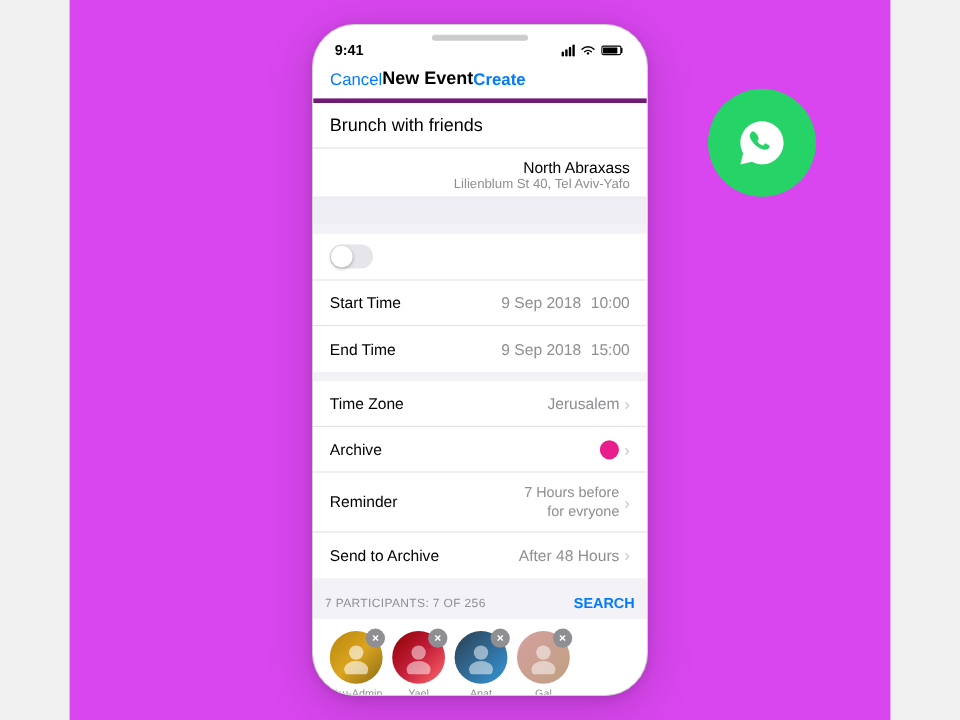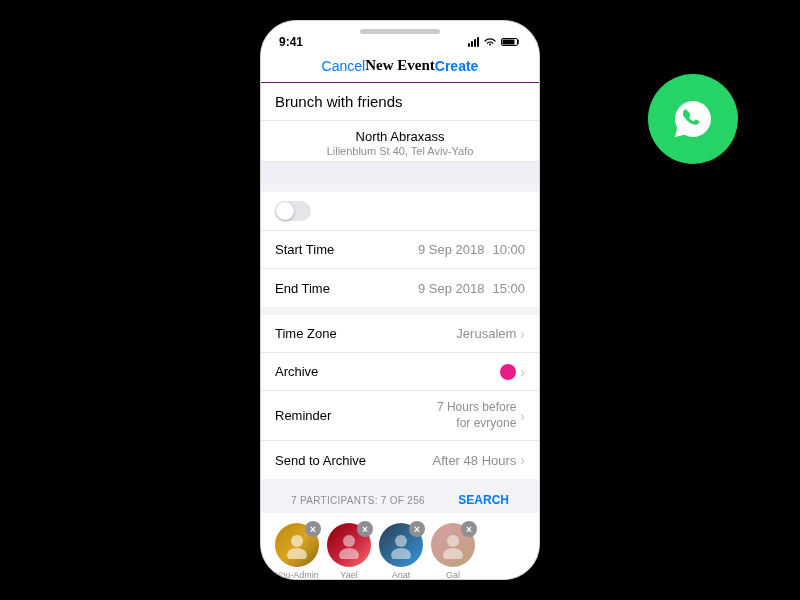--- a/index.html
+++ b/index.html
@@ -49,37 +49,36 @@
       align-items: center;
       gap: 4px;
       font-size: 10px;
     }
 
     
     .nav-bar {
       background: #fff;
       display: flex;
       align-items: center;
-      justify-content: center;
+      justify-content: flex-start;
       padding: 4px 14px 8px 14px;
-      border-bottom: 1px solid #701a75;
+      border-bottom: 4px solid #701a75;
       flex-shrink: 0;
     }
 
     .nav-cancel {
       color: #007aff;
       font-size: 14px;
       cursor: pointer;
     }
 
     .nav-title {
       font-size: 15px;
       font-weight: 600;
       color: #000;
-      font-family: Liberation Serif, serif;
     }
 
     .nav-create {
       color: #007aff;
       font-size: 14px;
       font-weight: 700;
       cursor: pointer;
     }
 
     
@@ -195,21 +194,21 @@
       color: #8e8e93;
       text-align: right;
       line-height: 1.3;
     }
 
     
     .participants-header {
       display: flex;
       align-items: center;
       justify-content: space-between;
-      padding: 6px 30px;
+      padding: 6px 10px;
       background: #f2f2f7;
     }
 
     .participants-label {
       font-size: 10px;
       color: #8e8e93;
       font-weight: 500;
       letter-spacing: 0.3px;
     }
 
@@ -303,21 +302,21 @@
 
     
     .av1 { background: linear-gradient(135deg, #b8860b 0%, #daa520 50%, #8b6914 100%); }
     .av2 { background: linear-gradient(135deg, #8b0000 0%, #c41e3a 50%, #ff6b6b 100%); }
     .av3 { background: linear-gradient(135deg, #2c3e50 0%, #3498db 100%); }
     .av4 { background: linear-gradient(135deg, #d4a0a0 0%, #c0a080 100%); }
   </style>
 </head>
 <body>
 
-<div style="display:flex; align-items:center; justify-content:center; width:800px; height:600px; background:#000000; position:relative;">
+<div style="display:flex; align-items:center; justify-content:center; width:684px; height:600px; background:#d946ef; position:relative;">
 
   <div class="whatsapp-logo" style="position:absolute; right:62px; top:74px;">
     <div class="whatsapp-bg">
       <svg width="52" height="52" viewBox="0 0 52 52" fill="none">
         <path d="M26 8C16.06 8 8 16.06 8 26c0 3.18.84 6.16 2.3 8.74L8 44l9.54-2.26A17.9 17.9 0 0026 44c9.94 0 18-8.06 18-18S35.94 8 26 8z" fill="white"></path>
         <path d="M20.1 17.5c-.4-1-.8-1-.9-1h-.8c-.3 0-.7.1-1.1.5-.4.4-1.4 1.4-1.4 3.4s1.5 4 1.7 4.2c.2.2 2.9 4.5 7.1 6.1 1 .4 1.8.6 2.4.8.9.3 1.8.25 2.4.15.7-.1 2.2-.9 2.5-1.8.3-.8.3-1.5.2-1.7-.1-.2-.4-.3-.7-.4-.3-.2-2.2-1.1-2.5-1.2-.3-.1-.5-.2-.8.2-.2.3-.9 1.2-1.1 1.4-.2.2-.4.3-.7.1-.3-.2-1.3-.5-2.5-1.5-.9-.8-1.5-1.8-1.7-2.1-.2-.3 0-.5.2-.6l.5-.6c.1-.2.2-.4.3-.6.1-.2 0-.4 0-.6-.1-.1-.8-2-1.1-2.7z" fill="#25d366"></path>
       </svg>
     </div>
   </div>
 
@@ -354,21 +353,21 @@
       <span class="nav-title">New Event</span>
       <span class="nav-create">Create</span>
     </div>
 
     <div class="scroll-content">
 
       <div class="form-section">
         <div class="form-row event-title-row">
           <span class="event-title">Brunch with friends</span>
         </div>
-        <div class="form-row location-row" style="flex-direction:column; align-items:center;">
+        <div class="form-row location-row" style="flex-direction:column; align-items:flex-end;">
           <div class="location-name">North Abraxass</div>
           <div class="location-address">Lilienblum St 40, Tel Aviv-Yafo</div>
         </div>
         <div class="purple-row"></div>
       </div>
 
       <div class="form-section">
         <div class="form-row">
           <div class="toggle">
             <div class="toggle-knob"></div>

